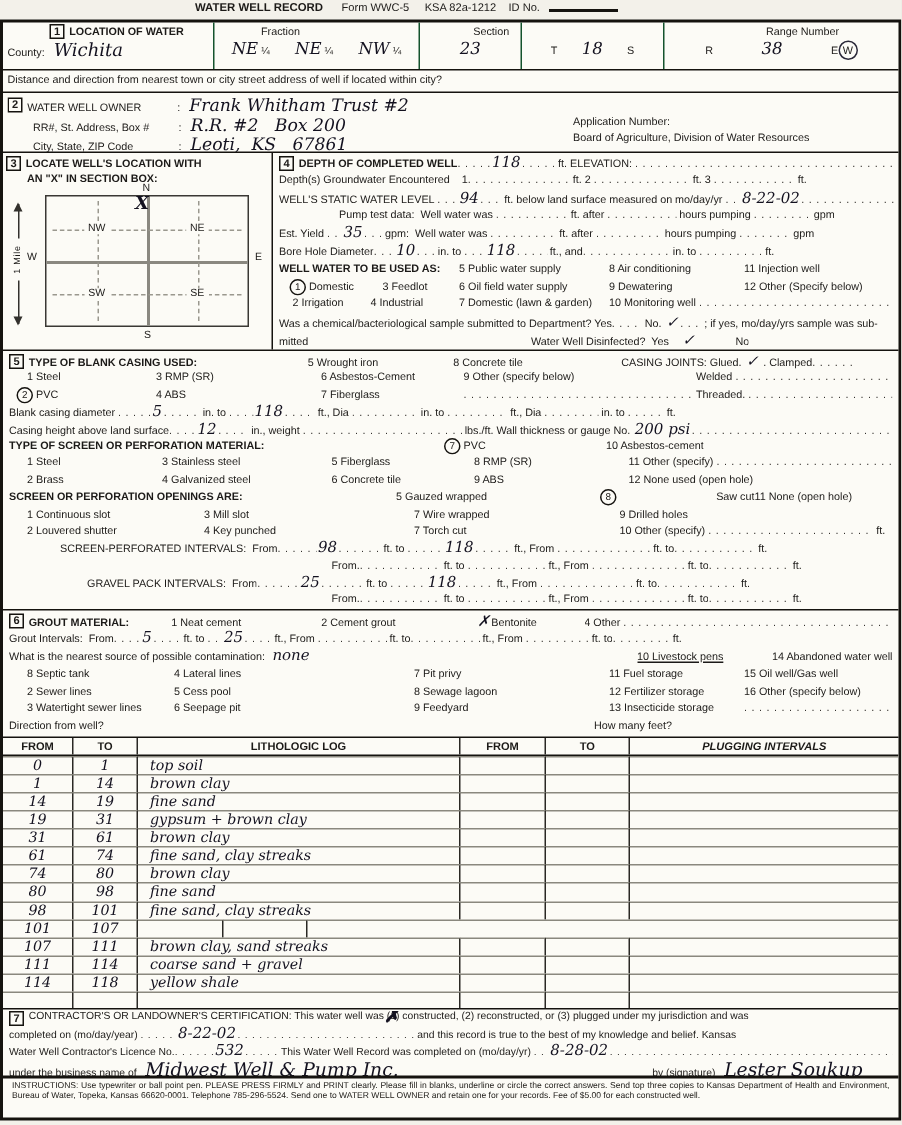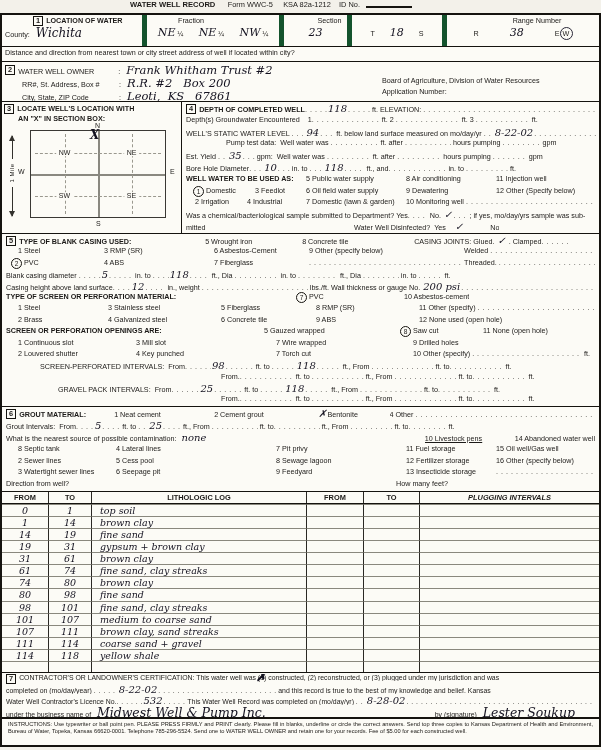--- a/index.html
+++ b/index.html
@@ -36,21 +36,21 @@
   .sg-g{flex:0 0 auto;display:inline-block;}
   .sg-c{flex:0 0 auto;display:inline-block;width:11px;height:11px;border:1.1px solid #15130f;border-radius:50%;
         text-align:center;font-size:6.6px;line-height:9px;align-self:center;margin-right:2px;}
   .sg-nb{flex:0 0 auto;display:inline-block;border:1px solid #15130f;font-weight:bold;font-size:7.4px;
         line-height:8px;padding:0 2px;margin-right:3px;align-self:center;}
   .sg-xo{flex:0 0 auto;position:relative;white-space:pre;}
   .xov{position:absolute;left:-2px;top:-5px;font-family:"DejaVu Serif",serif;font-style:italic;
        font-size:13px;font-weight:bold;color:#13111f;}
   
   .s1row{height:31px;display:flex;font-size:7.2px;}
-  .s1row .cell{border-left:5px solid #14532d;padding:1px 3px;}
+  .s1row .cell{border-left:1px solid #14532d;padding:1px 3px;}
   .s1row .cell:first-child{border-left:none;}
   .cA{width:140px;}.cB{width:137px;}.cC{width:68px;text-align:center;}
   .cD{width:95px;text-align:center;}.cE{flex:1;text-align:center;}
   .s1l{height:10px;overflow:hidden;padding-left:28px;}
   .countyline{display:flex;align-items:baseline;}
   .countyline .hw{font-size:12px;margin-left:6px;}
   .fracline{display:flex;align-items:baseline;justify-content:space-around;margin-top:0px;}
   .fracline .hw{font-size:11px;}
   .fracline .q{font-size:6.8px;}
   .tdsline{display:flex;align-items:baseline;justify-content:space-around;padding:0 8px;}
@@ -191,22 +191,22 @@
             <span class="s2colon">:</span>
             <span class="hw">R.R. #2   Box 200</span>
           </div>
         <div class="s2line">
             <span class="s2lab s2lab2">City, State, ZIP Code</span>
             <span class="s2colon">:</span>
             <span class="hw">Leoti,  KS   67861</span>
           </div>
       </div>
       <div class="s2right">
+        <div>Application Number:</div>
         <div>Board of Agriculture, Division of Water Resources</div>
-        <div>Application Number:</div>
       </div>
     </div>
 
     <div class="sec s34">
       <div class="s3">
         <div class="s3t"><span class="nb">3</span><span>LOCATE WELL'S LOCATION WITH</span></div>
         <div class="s3t2">AN "X" IN SECTION BOX:</div>
         <div class="diagram">
           <div class="milewrap">
             <div class="arr"></div>
@@ -248,21 +248,21 @@
 
     <div class="sec s5">
         <div class="fl"><span class="sg-nb">5</span><span class="sg-b" style="width: 186px;">TYPE OF BLANK CASING USED:</span><span class="sg-p" style="width: 97px;">5 Wrought iron</span><span class="sg-p" style="width: 112px;">8 Concrete tile</span><span class="sg-p">CASING JOINTS: Glued. </span><span class="sg-h">✓</span><span class="sg-p"> . Clamped</span><span class="sg-d" style="width: 28px;">. . . . . . . . . . . . . . . . . . . . . . . . . . . . . . . . . . . . . . . . . . . . . . . . . . . . . . . . . . . . . . . . . . . . . . . . . .</span></div>
         <div class="fl"><span class="sg-g" style="width: 12px;"></span><span class="sg-p" style="width: 86px;">1 Steel</span><span class="sg-p" style="width: 110px;">3 RMP (SR)</span><span class="sg-p" style="width: 95px;">6 Asbestos-Cement</span><span class="sg-p" style="width: 155px;">9 Other (specify below)</span><span class="sg-p">Welded </span><span class="sg-df">. . . . . . . . . . . . . . . . . . . . . . . . . . . . . . . . . . . . . . . . . . . . . . . . . . . . . . . . . . . . . . . . . . . . . . . . . .</span></div>
         <div class="fl"><span class="sg-g" style="width: 5px;"></span><span class="sg-c">2</span><span class="sg-p" style="width: 80px;">PVC</span><span class="sg-p" style="width: 110px;">4 ABS</span><span class="sg-p" style="width: 95px;">7 Fiberglass</span><span class="sg-d" style="width: 155px;">. . . . . . . . . . . . . . . . . . . . . . . . . . . . . . . . . . . . . . . . . . . . . . . . . . . . . . . . . . . . . . . . . . . . . . . . . .</span><span class="sg-p">Threaded. </span><span class="sg-df">. . . . . . . . . . . . . . . . . . . . . . . . . . . . . . . . . . . . . . . . . . . . . . . . . . . . . . . . . . . . . . . . . . . . . . . . . .</span></div>
         <div class="fl"><span class="sg-p">Blank casing diameter </span><span class="sg-d" style="width: 22px;">. . . . . . . . . . . . . . . . . . . . . . . . . . . . . . . . . . . . . . . . . . . . . . . . . . . . . . . . . . . . . . . . . . . . . . . . . .</span><span class="sg-h">5</span><span class="sg-d" style="width: 24px;">. . . . . . . . . . . . . . . . . . . . . . . . . . . . . . . . . . . . . . . . . . . . . . . . . . . . . . . . . . . . . . . . . . . . . . . . . .</span><span class="sg-p"> in. to </span><span class="sg-d" style="width: 16px;">. . . . . . . . . . . . . . . . . . . . . . . . . . . . . . . . . . . . . . . . . . . . . . . . . . . . . . . . . . . . . . . . . . . . . . . . . .</span><span class="sg-h">118</span><span class="sg-d" style="width: 20px;">. . . . . . . . . . . . . . . . . . . . . . . . . . . . . . . . . . . . . . . . . . . . . . . . . . . . . . . . . . . . . . . . . . . . . . . . . .</span><span class="sg-p"> ft., Dia </span><span class="sg-d" style="width: 44px;">. . . . . . . . . . . . . . . . . . . . . . . . . . . . . . . . . . . . . . . . . . . . . . . . . . . . . . . . . . . . . . . . . . . . . . . . . .</span><span class="sg-p"> in. to </span><span class="sg-d" style="width: 40px;">. . . . . . . . . . . . . . . . . . . . . . . . . . . . . . . . . . . . . . . . . . . . . . . . . . . . . . . . . . . . . . . . . . . . . . . . . .</span><span class="sg-p"> ft., Dia </span><span class="sg-d" style="width: 36px;">. . . . . . . . . . . . . . . . . . . . . . . . . . . . . . . . . . . . . . . . . . . . . . . . . . . . . . . . . . . . . . . . . . . . . . . . . .</span><span class="sg-p"> in. to </span><span class="sg-d" style="width: 24px;">. . . . . . . . . . . . . . . . . . . . . . . . . . . . . . . . . . . . . . . . . . . . . . . . . . . . . . . . . . . . . . . . . . . . . . . . . .</span><span class="sg-p"> ft.</span></div>
         <div class="fl"><span class="sg-p">Casing height above land surface</span><span class="sg-d" style="width: 18px;">. . . . . . . . . . . . . . . . . . . . . . . . . . . . . . . . . . . . . . . . . . . . . . . . . . . . . . . . . . . . . . . . . . . . . . . . . .</span><span class="sg-h">12</span><span class="sg-d" style="width: 20px;">. . . . . . . . . . . . . . . . . . . . . . . . . . . . . . . . . . . . . . . . . . . . . . . . . . . . . . . . . . . . . . . . . . . . . . . . . .</span><span class="sg-p"> in., weight </span><span class="sg-d" style="width: 106px;">. . . . . . . . . . . . . . . . . . . . . . . . . . . . . . . . . . . . . . . . . . . . . . . . . . . . . . . . . . . . . . . . . . . . . . . . . .</span><span class="sg-p"> lbs./ft. Wall thickness or gauge No. </span><span class="sg-h">200 psi</span><span class="sg-df">. . . . . . . . . . . . . . . . . . . . . . . . . . . . . . . . . . . . . . . . . . . . . . . . . . . . . . . . . . . . . . . . . . . . . . . . . .</span></div>
         <div class="fl"><span class="sg-b" style="width: 290px;">TYPE OF SCREEN OR PERFORATION MATERIAL:</span><span class="sg-c">7</span><span class="sg-p" style="width: 95px;">PVC</span><span class="sg-p">10 Asbestos-cement</span></div>
         <div class="fl"><span class="sg-g" style="width: 12px;"></span><span class="sg-p" style="width: 90px;">1 Steel</span><span class="sg-p" style="width: 113px;">3 Stainless steel</span><span class="sg-p" style="width: 95px;">5 Fiberglass</span><span class="sg-p" style="width: 103px;">8 RMP (SR)</span><span class="sg-p">11 Other (specify) </span><span class="sg-df">. . . . . . . . . . . . . . . . . . . . . . . . . . . . . . . . . . . . . . . . . . . . . . . . . . . . . . . . . . . . . . . . . . . . . . . . . .</span></div>
         <div class="fl"><span class="sg-g" style="width: 12px;"></span><span class="sg-p" style="width: 90px;">2 Brass</span><span class="sg-p" style="width: 113px;">4 Galvanized steel</span><span class="sg-p" style="width: 95px;">6 Concrete tile</span><span class="sg-p" style="width: 103px;">9 ABS</span><span class="sg-p">12 None used (open hole)</span></div>
-        <div class="fl"><span class="sg-b" style="width: 258px;">SCREEN OR PERFORATION OPENINGS ARE:</span><span class="sg-p" style="width: 136px;">5 Gauzed wrapped</span><span class="sg-c">8</span><span class="sg-p" style="width: 70px;">Saw cut</span><span class="sg-p">11 None (open hole)</span></div>
+        <div class="fl"><span class="sg-b" style="width: 258px;">SCREEN OR PERFORATION OPENINGS ARE:</span><span class="sg-p" style="width: 136px;">5 Gauzed wrapped</span><span class="sg-c">8</span><span class="sg-p" style="width: 90px; text-align: right;">Saw cut</span><span class="sg-p">11 None (open hole)</span></div>
         <div class="fl"><span class="sg-g" style="width: 12px;"></span><span class="sg-p" style="width: 118px;">1 Continuous slot</span><span class="sg-p" style="width: 140px;">3 Mill slot</span><span class="sg-p" style="width: 137px;">7 Wire wrapped</span><span class="sg-p">9 Drilled holes</span></div>
         <div class="fl"><span class="sg-g" style="width: 12px;"></span><span class="sg-p" style="width: 118px;">2 Louvered shutter</span><span class="sg-p" style="width: 140px;">4 Key punched</span><span class="sg-p" style="width: 137px;">7 Torch cut</span><span class="sg-p">10 Other (specify) </span><span class="sg-d" style="width: 110px;">. . . . . . . . . . . . . . . . . . . . . . . . . . . . . . . . . . . . . . . . . . . . . . . . . . . . . . . . . . . . . . . . . . . . . . . . . .</span><span class="sg-p"> ft.</span></div>
         <div class="fl"><span class="sg-g" style="width: 34px;"></span><span class="sg-p">SCREEN-PERFORATED INTERVALS:  From</span><span class="sg-d" style="width: 26px;">. . . . . . . . . . . . . . . . . . . . . . . . . . . . . . . . . . . . . . . . . . . . . . . . . . . . . . . . . . . . . . . . . . . . . . . . . .</span><span class="sg-h">98</span><span class="sg-d" style="width: 28px;">. . . . . . . . . . . . . . . . . . . . . . . . . . . . . . . . . . . . . . . . . . . . . . . . . . . . . . . . . . . . . . . . . . . . . . . . . .</span><span class="sg-p"> ft. to </span><span class="sg-d" style="width: 24px;">. . . . . . . . . . . . . . . . . . . . . . . . . . . . . . . . . . . . . . . . . . . . . . . . . . . . . . . . . . . . . . . . . . . . . . . . . .</span><span class="sg-h">118</span><span class="sg-d" style="width: 24px;">. . . . . . . . . . . . . . . . . . . . . . . . . . . . . . . . . . . . . . . . . . . . . . . . . . . . . . . . . . . . . . . . . . . . . . . . . .</span><span class="sg-p"> ft., From </span><span class="sg-d" style="width: 62px;">. . . . . . . . . . . . . . . . . . . . . . . . . . . . . . . . . . . . . . . . . . . . . . . . . . . . . . . . . . . . . . . . . . . . . . . . . .</span><span class="sg-p"> ft. to</span><span class="sg-d" style="width: 54px;">. . . . . . . . . . . . . . . . . . . . . . . . . . . . . . . . . . . . . . . . . . . . . . . . . . . . . . . . . . . . . . . . . . . . . . . . . .</span><span class="sg-p"> ft.</span></div>
         <div class="fl"><span class="sg-g" style="width: 215px;"></span><span class="sg-p">From.</span><span class="sg-d" style="width: 54px;">. . . . . . . . . . . . . . . . . . . . . . . . . . . . . . . . . . . . . . . . . . . . . . . . . . . . . . . . . . . . . . . . . . . . . . . . . .</span><span class="sg-p"> ft. to </span><span class="sg-d" style="width: 52px;">. . . . . . . . . . . . . . . . . . . . . . . . . . . . . . . . . . . . . . . . . . . . . . . . . . . . . . . . . . . . . . . . . . . . . . . . . .</span><span class="sg-p"> ft., From </span><span class="sg-d" style="width: 62px;">. . . . . . . . . . . . . . . . . . . . . . . . . . . . . . . . . . . . . . . . . . . . . . . . . . . . . . . . . . . . . . . . . . . . . . . . . .</span><span class="sg-p"> ft. to</span><span class="sg-d" style="width: 54px;">. . . . . . . . . . . . . . . . . . . . . . . . . . . . . . . . . . . . . . . . . . . . . . . . . . . . . . . . . . . . . . . . . . . . . . . . . .</span><span class="sg-p"> ft.</span></div>
         <div class="fl"><span class="sg-g" style="width: 52px;"></span><span class="sg-p">GRAVEL PACK INTERVALS:  From</span><span class="sg-d" style="width: 28px;">. . . . . . . . . . . . . . . . . . . . . . . . . . . . . . . . . . . . . . . . . . . . . . . . . . . . . . . . . . . . . . . . . . . . . . . . . .</span><span class="sg-h">25</span><span class="sg-d" style="width: 28px;">. . . . . . . . . . . . . . . . . . . . . . . . . . . . . . . . . . . . . . . . . . . . . . . . . . . . . . . . . . . . . . . . . . . . . . . . . .</span><span class="sg-p"> ft. to </span><span class="sg-d" style="width: 24px;">. . . . . . . . . . . . . . . . . . . . . . . . . . . . . . . . . . . . . . . . . . . . . . . . . . . . . . . . . . . . . . . . . . . . . . . . . .</span><span class="sg-h">118</span><span class="sg-d" style="width: 24px;">. . . . . . . . . . . . . . . . . . . . . . . . . . . . . . . . . . . . . . . . . . . . . . . . . . . . . . . . . . . . . . . . . . . . . . . . . .</span><span class="sg-p"> ft., From </span><span class="sg-d" style="width: 62px;">. . . . . . . . . . . . . . . . . . . . . . . . . . . . . . . . . . . . . . . . . . . . . . . . . . . . . . . . . . . . . . . . . . . . . . . . . .</span><span class="sg-p"> ft. to</span><span class="sg-d" style="width: 54px;">. . . . . . . . . . . . . . . . . . . . . . . . . . . . . . . . . . . . . . . . . . . . . . . . . . . . . . . . . . . . . . . . . . . . . . . . . .</span><span class="sg-p"> ft.</span></div>
         <div class="fl"><span class="sg-g" style="width: 215px;"></span><span class="sg-p">From.</span><span class="sg-d" style="width: 54px;">. . . . . . . . . . . . . . . . . . . . . . . . . . . . . . . . . . . . . . . . . . . . . . . . . . . . . . . . . . . . . . . . . . . . . . . . . .</span><span class="sg-p"> ft. to </span><span class="sg-d" style="width: 52px;">. . . . . . . . . . . . . . . . . . . . . . . . . . . . . . . . . . . . . . . . . . . . . . . . . . . . . . . . . . . . . . . . . . . . . . . . . .</span><span class="sg-p"> ft., From </span><span class="sg-d" style="width: 62px;">. . . . . . . . . . . . . . . . . . . . . . . . . . . . . . . . . . . . . . . . . . . . . . . . . . . . . . . . . . . . . . . . . . . . . . . . . .</span><span class="sg-p"> ft. to</span><span class="sg-d" style="width: 54px;">. . . . . . . . . . . . . . . . . . . . . . . . . . . . . . . . . . . . . . . . . . . . . . . . . . . . . . . . . . . . . . . . . . . . . . . . . .</span><span class="sg-p"> ft.</span></div>
       </div>
 
     <div class="sec s6">
         <div class="fl"><span class="sg-nb">6</span><span class="sg-b" style="width: 95px;">GROUT MATERIAL:</span><span class="sg-p" style="width: 100px;">1 Neat cement</span><span class="sg-p" style="width: 103px;">2 Cement grout</span><span class="sg-h">✗</span><span class="sg-p" style="width: 62px;">Bentonite</span><span class="sg-p">4 Other </span><span class="sg-df">. . . . . . . . . . . . . . . . . . . . . . . . . . . . . . . . . . . . . . . . . . . . . . . . . . . . . . . . . . . . . . . . . . . . . . . . . .</span></div>
@@ -352,21 +352,20 @@
             <div class="tc c-from hwc">98</div>
             <div class="tc c-to hwc">101</div>
             <div class="tc c-log hwl">fine sand, clay streaks</div>
             <div class="tc c-pfrom"></div>
             <div class="tc c-pto"></div>
             <div class="tc c-plug"></div>
           </div>
           <div class="trow">
             <div class="tc c-from hwc">101</div>
             <div class="tc c-to hwc">107</div>
-            <div class="tc c-log hwl">medium to coarse sand</div>
             <div class="tc c-pfrom"></div>
             <div class="tc c-pto"></div>
             <div class="tc c-plug"></div>
           </div>
           <div class="trow">
             <div class="tc c-from hwc">107</div>
             <div class="tc c-to hwc">111</div>
             <div class="tc c-log hwl">brown clay, sand streaks</div>
             <div class="tc c-pfrom"></div>
             <div class="tc c-pto"></div>

